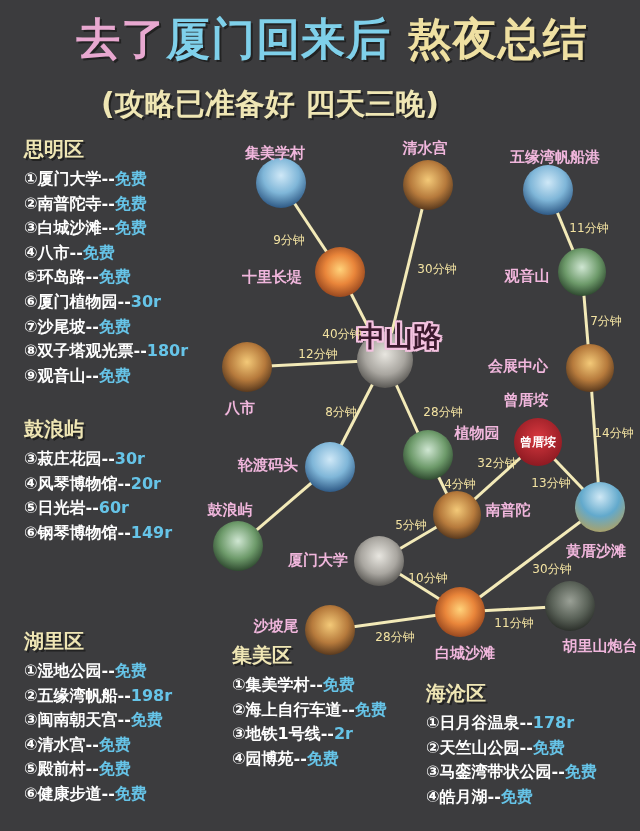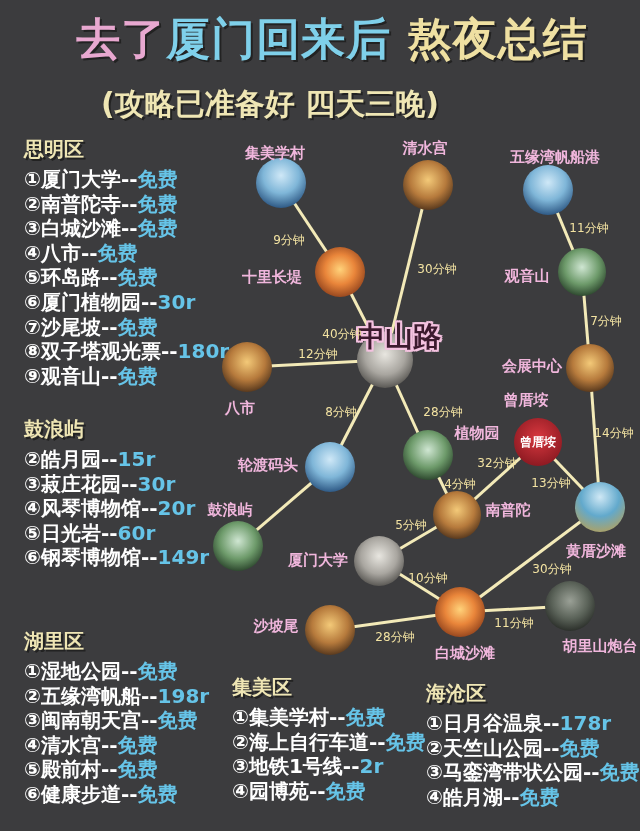--- a/index.html
+++ b/index.html
@@ -5,21 +5,21 @@
   html,body{margin:0;padding:0;}
   body{width:640px;height:831px;background:#3c3c3e;position:relative;overflow:hidden;font-family:"DejaVu Sans","Liberation Sans",sans-serif;}
   .title{position:absolute;left:0;top:10px;width:608px;text-align:center;font-weight:bold;font-size:44px;letter-spacing:1px;text-shadow:2px 2px 0 #222;white-space:nowrap;margin-left:28px;}
   .t-pink{color:#e8a8d0;}
   .t-blue{color:#7fd0ea;}
   .t-yellow{color:#efe0a2;}
   .subtitle{position:absolute;left:0;top:84px;width:540px;text-align:center;color:#efe6b4;font-weight:bold;font-size:30px;text-shadow:2px 2px 0 #222;white-space:nowrap;}
   .district{position:absolute;}
   .district h2{margin:0 0 4px 0;font-size:20px;font-weight:bold;color:#efe6b4;text-shadow:2px 2px 0 #222;}
   .district ul{list-style:none;margin:0;padding:0;}
-  .district li{font-size:20px;color:#ffffff;font-weight:bold;line-height:24.6px;white-space:nowrap;}
+  .district li{font-size:16px;color:#ffffff;font-weight:bold;line-height:24.6px;white-space:nowrap;}
   .district li .price{color:#66c4e8;}
   svg.map{position:absolute;left:0;top:0;}
   .node-label{position:absolute;color:#f0b6dc;font-size:15px;font-weight:bold;white-space:nowrap;transform:translate(-50%,-50%);}
   .time-label{position:absolute;color:#f3e3a2;font-size:12px;font-weight:normal;white-space:nowrap;transform:translate(-50%,-50%);}
   .hub-label{position:absolute;font-size:28px;font-weight:bold;color:#3c1a2e;background:transparent;white-space:nowrap;transform:translate(-50%,-50%);
     -webkit-text-stroke:0;text-shadow:-2px -2px 0 #f4c2e0,2px -2px 0 #f4c2e0,-2px 2px 0 #f4c2e0,2px 2px 0 #f4c2e0,0 2px 0 #f4c2e0,0 -2px 0 #f4c2e0,2px 0 0 #f4c2e0,-2px 0 0 #f4c2e0;}
 </style>
 </head>
 <body>
 
@@ -112,21 +112,21 @@
   </g>
   <text x="538" y="446" text-anchor="middle" font-size="12" font-weight="bold" fill="#ffffff" font-family="DejaVu Sans, sans-serif">曾厝垵</text>
 </svg>
 
 <div class="node-label" style="left:275px;top:153px">集美学村</div>
 <div class="node-label" style="left:425px;top:148px">清水宫</div>
 <div class="node-label" style="left:555px;top:157px">五缘湾帆船港</div>
 <div class="node-label" style="left:272px;top:277px">十里长堤</div>
 <div class="node-label" style="left:527px;top:276px">观音山</div>
 <div class="node-label" style="left:240px;top:408px">八市</div>
-<div class="node-label" style="left:532px;top:366px">会展中心</div>
+<div class="node-label" style="left:518px;top:366px">会展中心</div>
 <div class="node-label" style="left:526px;top:400px">曾厝垵</div>
 <div class="node-label" style="left:477px;top:433px">植物园</div>
 <div class="node-label" style="left:268px;top:465px">轮渡码头</div>
 <div class="node-label" style="left:508px;top:510px">南普陀</div>
 <div class="node-label" style="left:596px;top:551px">黄厝沙滩</div>
 <div class="node-label" style="left:230px;top:510px">鼓浪屿</div>
 <div class="node-label" style="left:318px;top:560px">厦门大学</div>
 <div class="node-label" style="left:465px;top:653px">白城沙滩</div>
 <div class="node-label" style="left:600px;top:646px">胡里山炮台</div>
 <div class="node-label" style="left:276px;top:626px">沙坡尾</div>
@@ -162,41 +162,40 @@
     <li><span>⑥</span><span>厦门植物园</span><span>--</span><span class="price">30r</span></li>
     <li><span>⑦</span><span>沙尾坡</span><span>--</span><span class="price">免费</span></li>
     <li><span>⑧</span><span>双子塔观光票</span><span>--</span><span class="price">180r</span></li>
     <li><span>⑨</span><span>观音山</span><span>--</span><span class="price">免费</span></li>
   </ul>
 </div>
 
 <div class="district" style="left:24px;top:416px">
   <h2>鼓浪屿</h2>
   <ul>
-    <li><span>②</span><span>皓月园</span><span>--</span><span class="price">15r</span></li>
     <li><span>③</span><span>菽庄花园</span><span>--</span><span class="price">30r</span></li>
     <li><span>④</span><span>风琴博物馆</span><span>--</span><span class="price">20r</span></li>
     <li><span>⑤</span><span>日光岩</span><span>--</span><span class="price">60r</span></li>
     <li><span>⑥</span><span>钢琴博物馆</span><span>--</span><span class="price">149r</span></li>
   </ul>
 </div>
 
 <div class="district" style="left:24px;top:628px">
   <h2>湖里区</h2>
   <ul>
     <li><span>①</span><span>湿地公园</span><span>--</span><span class="price">免费</span></li>
     <li><span>②</span><span>五缘湾帆船</span><span>--</span><span class="price">198r</span></li>
     <li><span>③</span><span>闽南朝天宫</span><span>--</span><span class="price">免费</span></li>
     <li><span>④</span><span>清水宫</span><span>--</span><span class="price">免费</span></li>
     <li><span>⑤</span><span>殿前村</span><span>--</span><span class="price">免费</span></li>
     <li><span>⑥</span><span>健康步道</span><span>--</span><span class="price">免费</span></li>
   </ul>
 </div>
 
-<div class="district" style="left:232px;top:674px">
+<div class="district" style="left:232px;top:642px">
   <h2>集美区</h2>
   <ul>
     <li><span>①</span><span>集美学村</span><span>--</span><span class="price">免费</span></li>
     <li><span>②</span><span>海上自行车道</span><span>--</span><span class="price">免费</span></li>
     <li><span>③</span><span>地铁1号线</span><span>--</span><span class="price">2r</span></li>
     <li><span>④</span><span>园博苑</span><span>--</span><span class="price">免费</span></li>
   </ul>
 </div>
 
 <div class="district" style="left:426px;top:680px">

